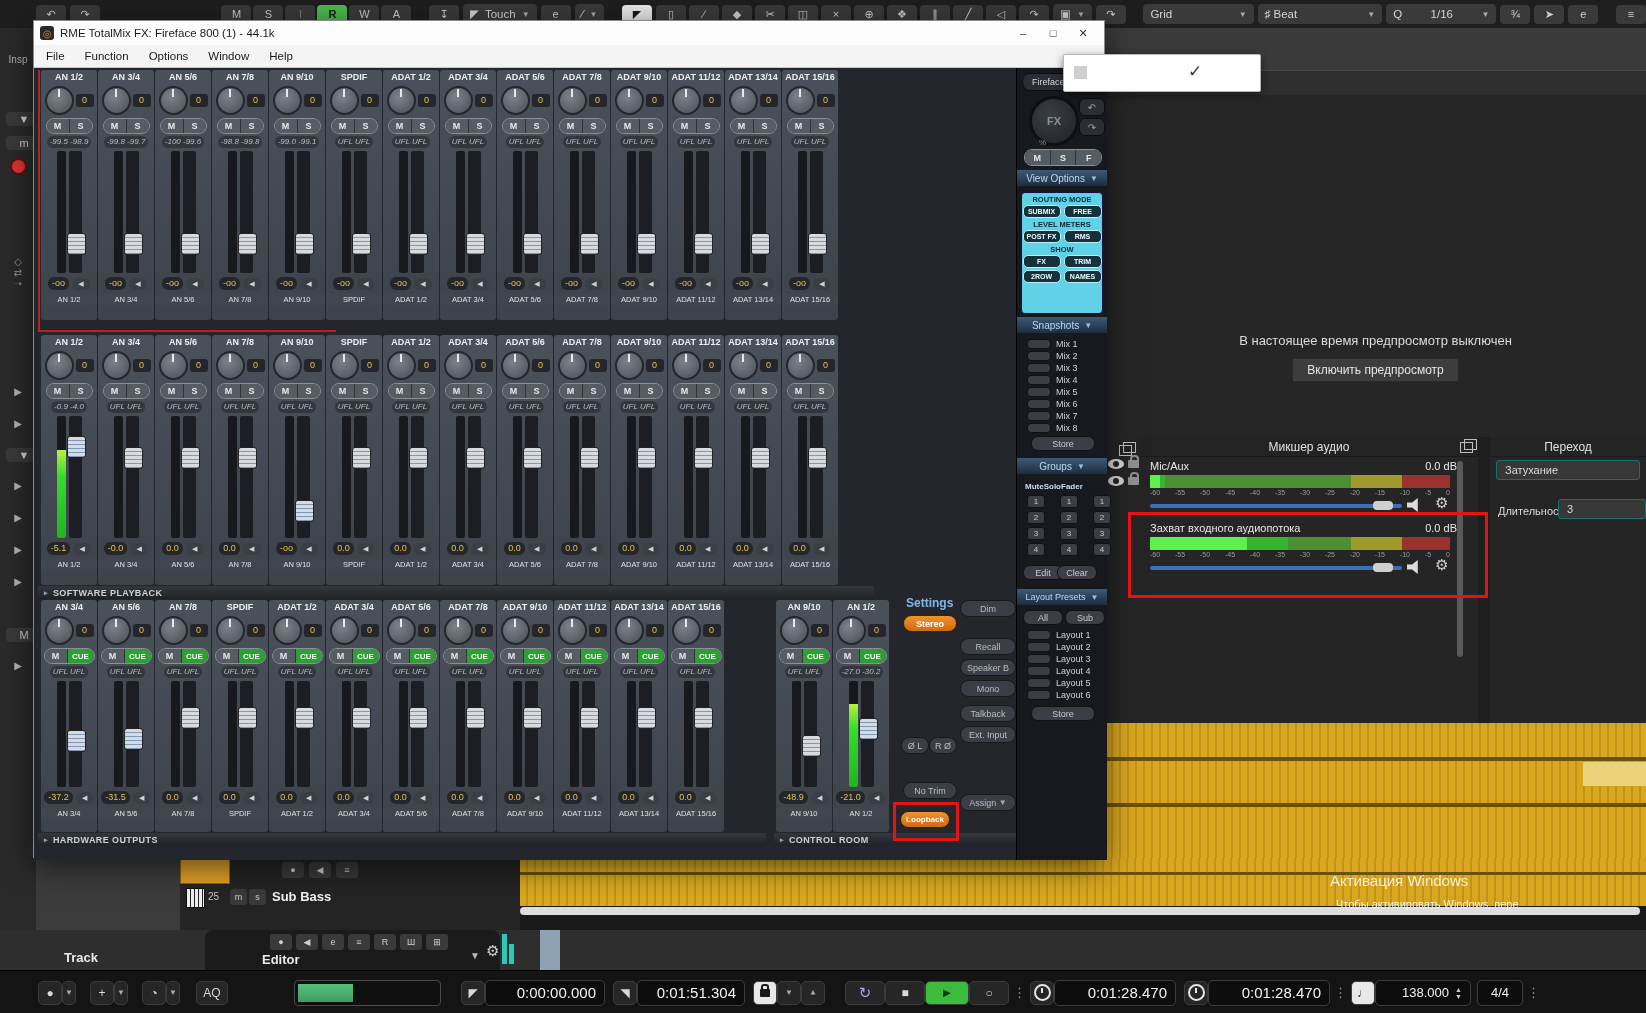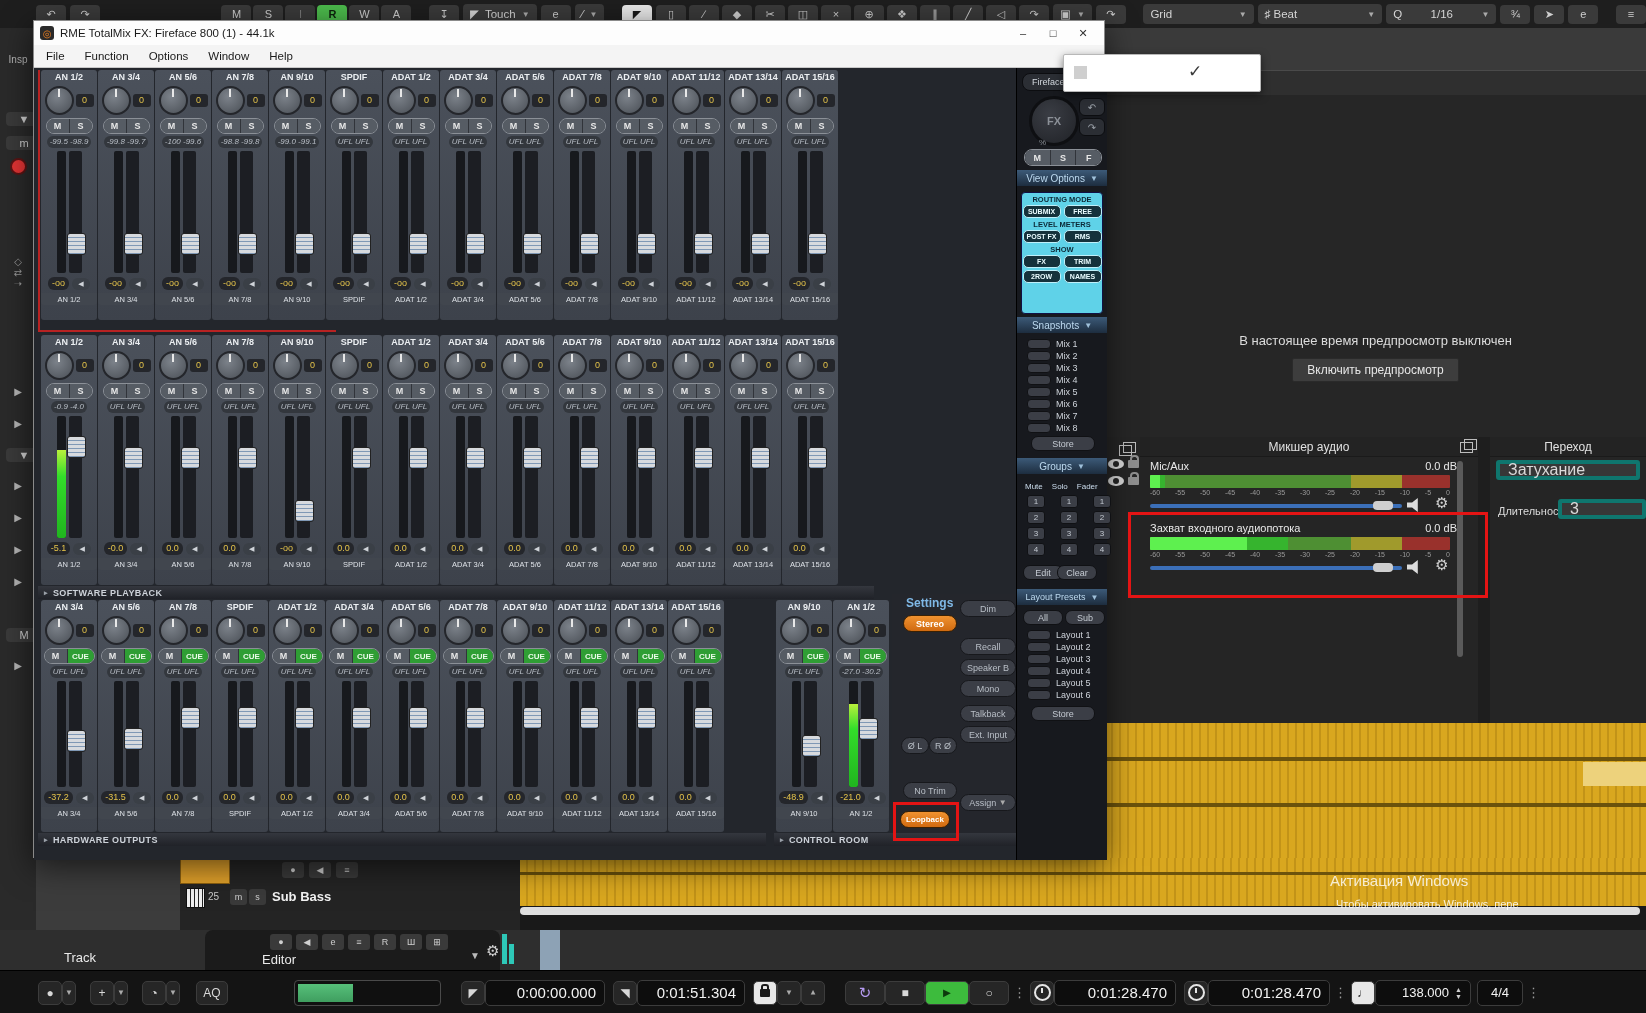--- a/index.html
+++ b/index.html
@@ -77,21 +77,21 @@
   .side-hdr{position:absolute;left:0;width:90px;height:16px;background:linear-gradient(180deg,#3c5a78,#1d2d3f);color:#bcd9ef;font-size:10px;display:flex;align-items:center;justify-content:center;gap:5px;}
   .side-hdr .carat{color:#9fc0da;}
   .cyan{position:absolute;left:4px;top:124px;width:82px;height:122px;background:#5fd2e8;border-radius:4px;border:1px solid #114;padding-top:2px;box-sizing:border-box;}
   .cy-lbl{font-size:7.5px;font-weight:bold;color:#0b2836;text-align:center;height:10px;}
   .cy-row{display:flex;justify-content:center;gap:3px;margin-bottom:2px;}
   .cy-btn{height:11px;min-width:32px;padding:0 2px;border-radius:5px;background:#15323c;border:1px solid #bff0fa;color:#eafcff;font-size:7px;font-weight:bold;display:flex;align-items:center;justify-content:center;}
   .snaprow{display:flex;align-items:center;gap:5px;height:11px;margin:0 0 1px 10px;}
   .snapchip{width:22px;height:8px;border-radius:4px;background:#3b3e46;border:1px solid #101114;}
   .snaplbl{font-size:9px;color:#ced3da;}
   .store{position:absolute;left:14px;width:62px;height:13px;border-radius:7px;background:#3b3e46;border:1px solid #101114;color:#c4cad2;font-size:9px;display:flex;align-items:center;justify-content:center;}
-  .gcols{position:absolute;left:8px;display:flex;gap:9px;font-size:8px;color:#cde;}
+  .gcols{position:absolute;left:8px;display:flex;font-size:8px;color:#cde;font-weight:bold;}
   .grow{position:absolute;left:10px;display:flex;gap:15px;}
   .gchip{width:16px;height:11px;border-radius:3px;background:#3b3e46;border:1px solid #101114;color:#c4cad2;font-size:8px;display:flex;align-items:center;justify-content:center;}
   
   .obs-menubar{left:1105px;top:70px;width:541px;height:25px;background:#2f2f2f;border-top:1px solid #4a4a4a;display:flex;align-items:center;z-index:2;}
   .obs-menubar>div{font-size:12px;color:#e2e2e2;padding-left:9px;}
   .obs-preview{left:1105px;top:95px;width:541px;height:342px;background:#262626;z-index:2;display:flex;flex-direction:column;align-items:center;justify-content:flex-end;padding-bottom:55px;box-sizing:border-box;gap:10px;}
   .obs-msg{font-size:13px;color:#dcdcdc;}
   .obs-btn{background:#3d3d3d;border:1px solid #2a2a2a;border-radius:2px;color:#e6e6e6;font-size:12px;padding:4px 14px;}
   .docks{left:1105px;top:437px;width:541px;height:286px;background:#252525;z-index:2;}
   .dockhdr{position:absolute;top:0;height:19px;background:#232323;color:#e0e0e0;font-size:12px;display:flex;align-items:center;justify-content:center;border-bottom:1px solid #1a1a1a;}
@@ -105,33 +105,33 @@
   .srcdb{position:absolute;font-size:11px;color:#e8e8e8;text-align:right;width:60px;}
   .obsmeter{position:absolute;height:13px;background:linear-gradient(90deg,#4e8f33 0 67%,#a09a2c 67% 84%,#99312c 84% 100%);border-radius:1px;overflow:hidden;}
   .obslevel{position:absolute;left:0;top:0;height:100%;background:linear-gradient(90deg,#5ef04f 0 70%,#36b42e 70% 100%);}
   .ticks{position:absolute;display:flex;justify-content:space-between;font-size:7px;color:#9b9b9b;}
   .sline{position:absolute;height:4px;background:#3b6fb8;border-radius:2px;}
   .shandle{position:absolute;width:20px;height:9px;background:#cfcfcf;border-radius:4px;}
   .spk{position:absolute;width:15px;height:14px;background:#dcdcdc;clip-path:polygon(0 32%,34% 32%,72% 0,72% 100%,34% 68%,0 68%);}
   .spk::after{content:")";position:absolute;right:-7px;top:-2px;color:#dcdcdc;font-size:12px;}
   .gear{position:absolute;font-size:15px;color:#d0d0d0;line-height:14px;}
   .vscroll{position:absolute;width:6px;background:#5a5a5a;border-radius:3px;}
-  .trans-combo{position:absolute;background:#373737;border:4px solid #0f766e;border-radius:3px;color:#dadada;font-size:16px;display:flex;align-items:center;padding-left:8px;box-sizing:border-box;}
+  .trans-combo{position:absolute;background:#373737;border:1px solid #0f766e;border-radius:3px;color:#dadada;font-size:11px;display:flex;align-items:center;padding-left:8px;box-sizing:border-box;}
   
   .leftpanel{left:36px;top:858px;width:144px;height:72px;background:#3c3c3c;border-right:1px solid #222;z-index:1;}
   .trackzone{left:180px;top:858px;width:340px;height:72px;background:#242424;z-index:1;}
   .clip{position:absolute;left:0;top:0;width:50px;height:26px;background:#e0a02a;border:1px solid #8a5f10;box-sizing:border-box;}
   .mini{position:absolute;height:16px;min-width:22px;background:#3a3a3a;border-radius:3px;color:#cfcfcf;font-size:9px;display:flex;align-items:center;justify-content:center;}
   .piano{position:absolute;width:17px;height:18px;background:repeating-linear-gradient(90deg,#f0f0f0 0 3px,#222 3px 4px);border:1px solid #111;}
   .trackname{position:absolute;font-size:13px;font-weight:bold;color:#f2f2f2;}
   .tealbar{position:absolute;width:5px;background:#2ec8b8;}
   
   .tabsrow{left:0;top:930px;width:1646px;height:40px;background:#2e2e2e;z-index:3;}
   .editorbox{position:absolute;left:205px;top:0;width:295px;height:40px;background:#1b1b1b;border-radius:8px 8px 0 0;}
-  .tablbl{position:absolute;font-size:13px;font-weight:normal;color:#eaeaea;}
+  .tablbl{position:absolute;font-size:13px;font-weight:bold;color:#eaeaea;}
   
   .transport{left:0;top:970px;width:1646px;height:43px;background:#141414;border-top:1px solid #000;display:flex;align-items:center;z-index:5;}
   .tbox{height:26px;background:#0d0d0d;border:1px solid #3c3c3c;border-radius:5px;display:flex;align-items:center;justify-content:flex-end;color:#f2f2f2;font-size:15px;padding:0 8px;box-sizing:border-box;}
   .tchip{height:24px;min-width:24px;background:#262626;border:1px solid #3c3c3c;border-radius:5px;display:flex;align-items:center;justify-content:center;color:#d8d8d8;font-size:12px;box-sizing:border-box;}
   .tchip.white{background:#e8e8e8;color:#1a1a1a;}
   .tchip.play{background:#3dbb3d;color:#0d3a0d;font-size:13px;}
   .locklay{position:relative;width:10px;height:8px;background:#1a1a1a;border-radius:1px;}
   .locklay::before{content:"";position:absolute;left:1px;top:-5px;width:4px;height:5px;border:2px solid #1a1a1a;border-bottom:none;border-radius:3px 3px 0 0;}
   .clockicon{width:13px;height:13px;border:2px solid #e6e6e6;border-radius:50%;position:relative;}
   .clockicon::after{content:"";position:absolute;left:5px;top:2px;width:2px;height:5px;background:#e6e6e6;}

